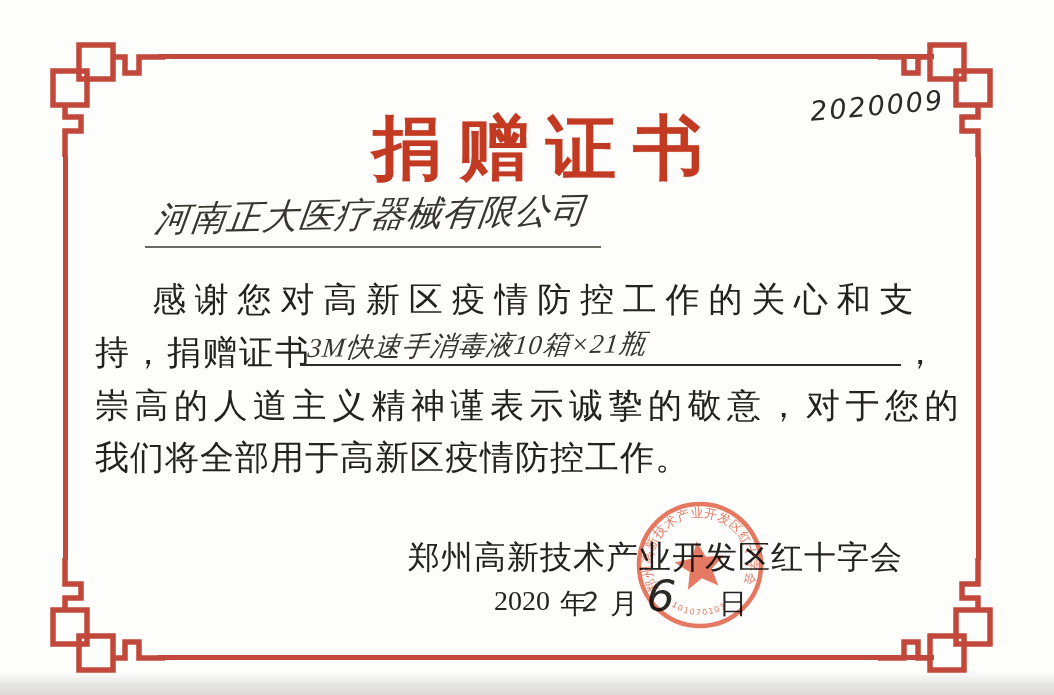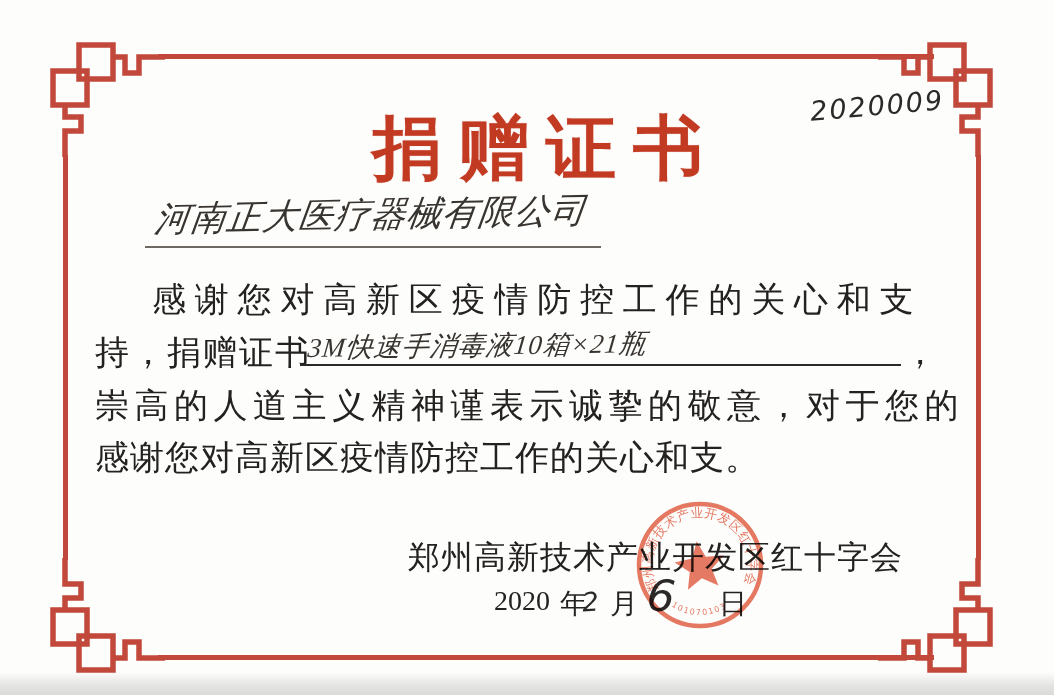--- a/index.html
+++ b/index.html
@@ -115,21 +115,21 @@
   <div class="donor-line"></div>
 
   <div class="bodyline" style="left:152px;top:280px;letter-spacing:8.8px;">感谢您对高新区疫情防控工作的关心和支</div>
 
   <div class="bodyline" style="left:95px;top:333px;letter-spacing:2px;">持，捐赠证书</div>
   <div class="item-line"></div>
   <div class="handwrite item-text">3M快速手消毒液10箱×21瓶</div>
   <div class="bodyline" style="left:903px;top:333px;">，</div>
 
   <div class="bodyline" style="left:95px;top:386px;letter-spacing:5.5px;">崇高的人道主义精神谨表示诚挚的敬意，对于您的</div>
-  <div class="bodyline" style="left:95px;top:438px;letter-spacing:1px;">感谢您对高新区疫情防控工作的关心和支。</div>
+  <div class="bodyline" style="left:95px;top:438px;letter-spacing:1px;">我们将全部用于高新区疫情防控工作。</div>
 
   <div class="issuer">郑州高新技术产业开发区红十字会</div>
 
   <div class="dateline">
     <span class="d-part" style="left:494px;top:585px;">2020</span>
     <span class="d-part" style="left:560px;top:585px;">年</span>
     <span class="d-part d-hand" style="left:582px;top:587px;font-size:26px;transform:rotate(-4deg);">2</span>
     <span class="d-part" style="left:610px;top:585px;">月</span>
     <span class="d-part d-hand" style="left:647px;top:570px;font-size:44px;transform:rotate(6deg);">6</span>
     <span class="d-part" style="left:719px;top:585px;">日</span>

